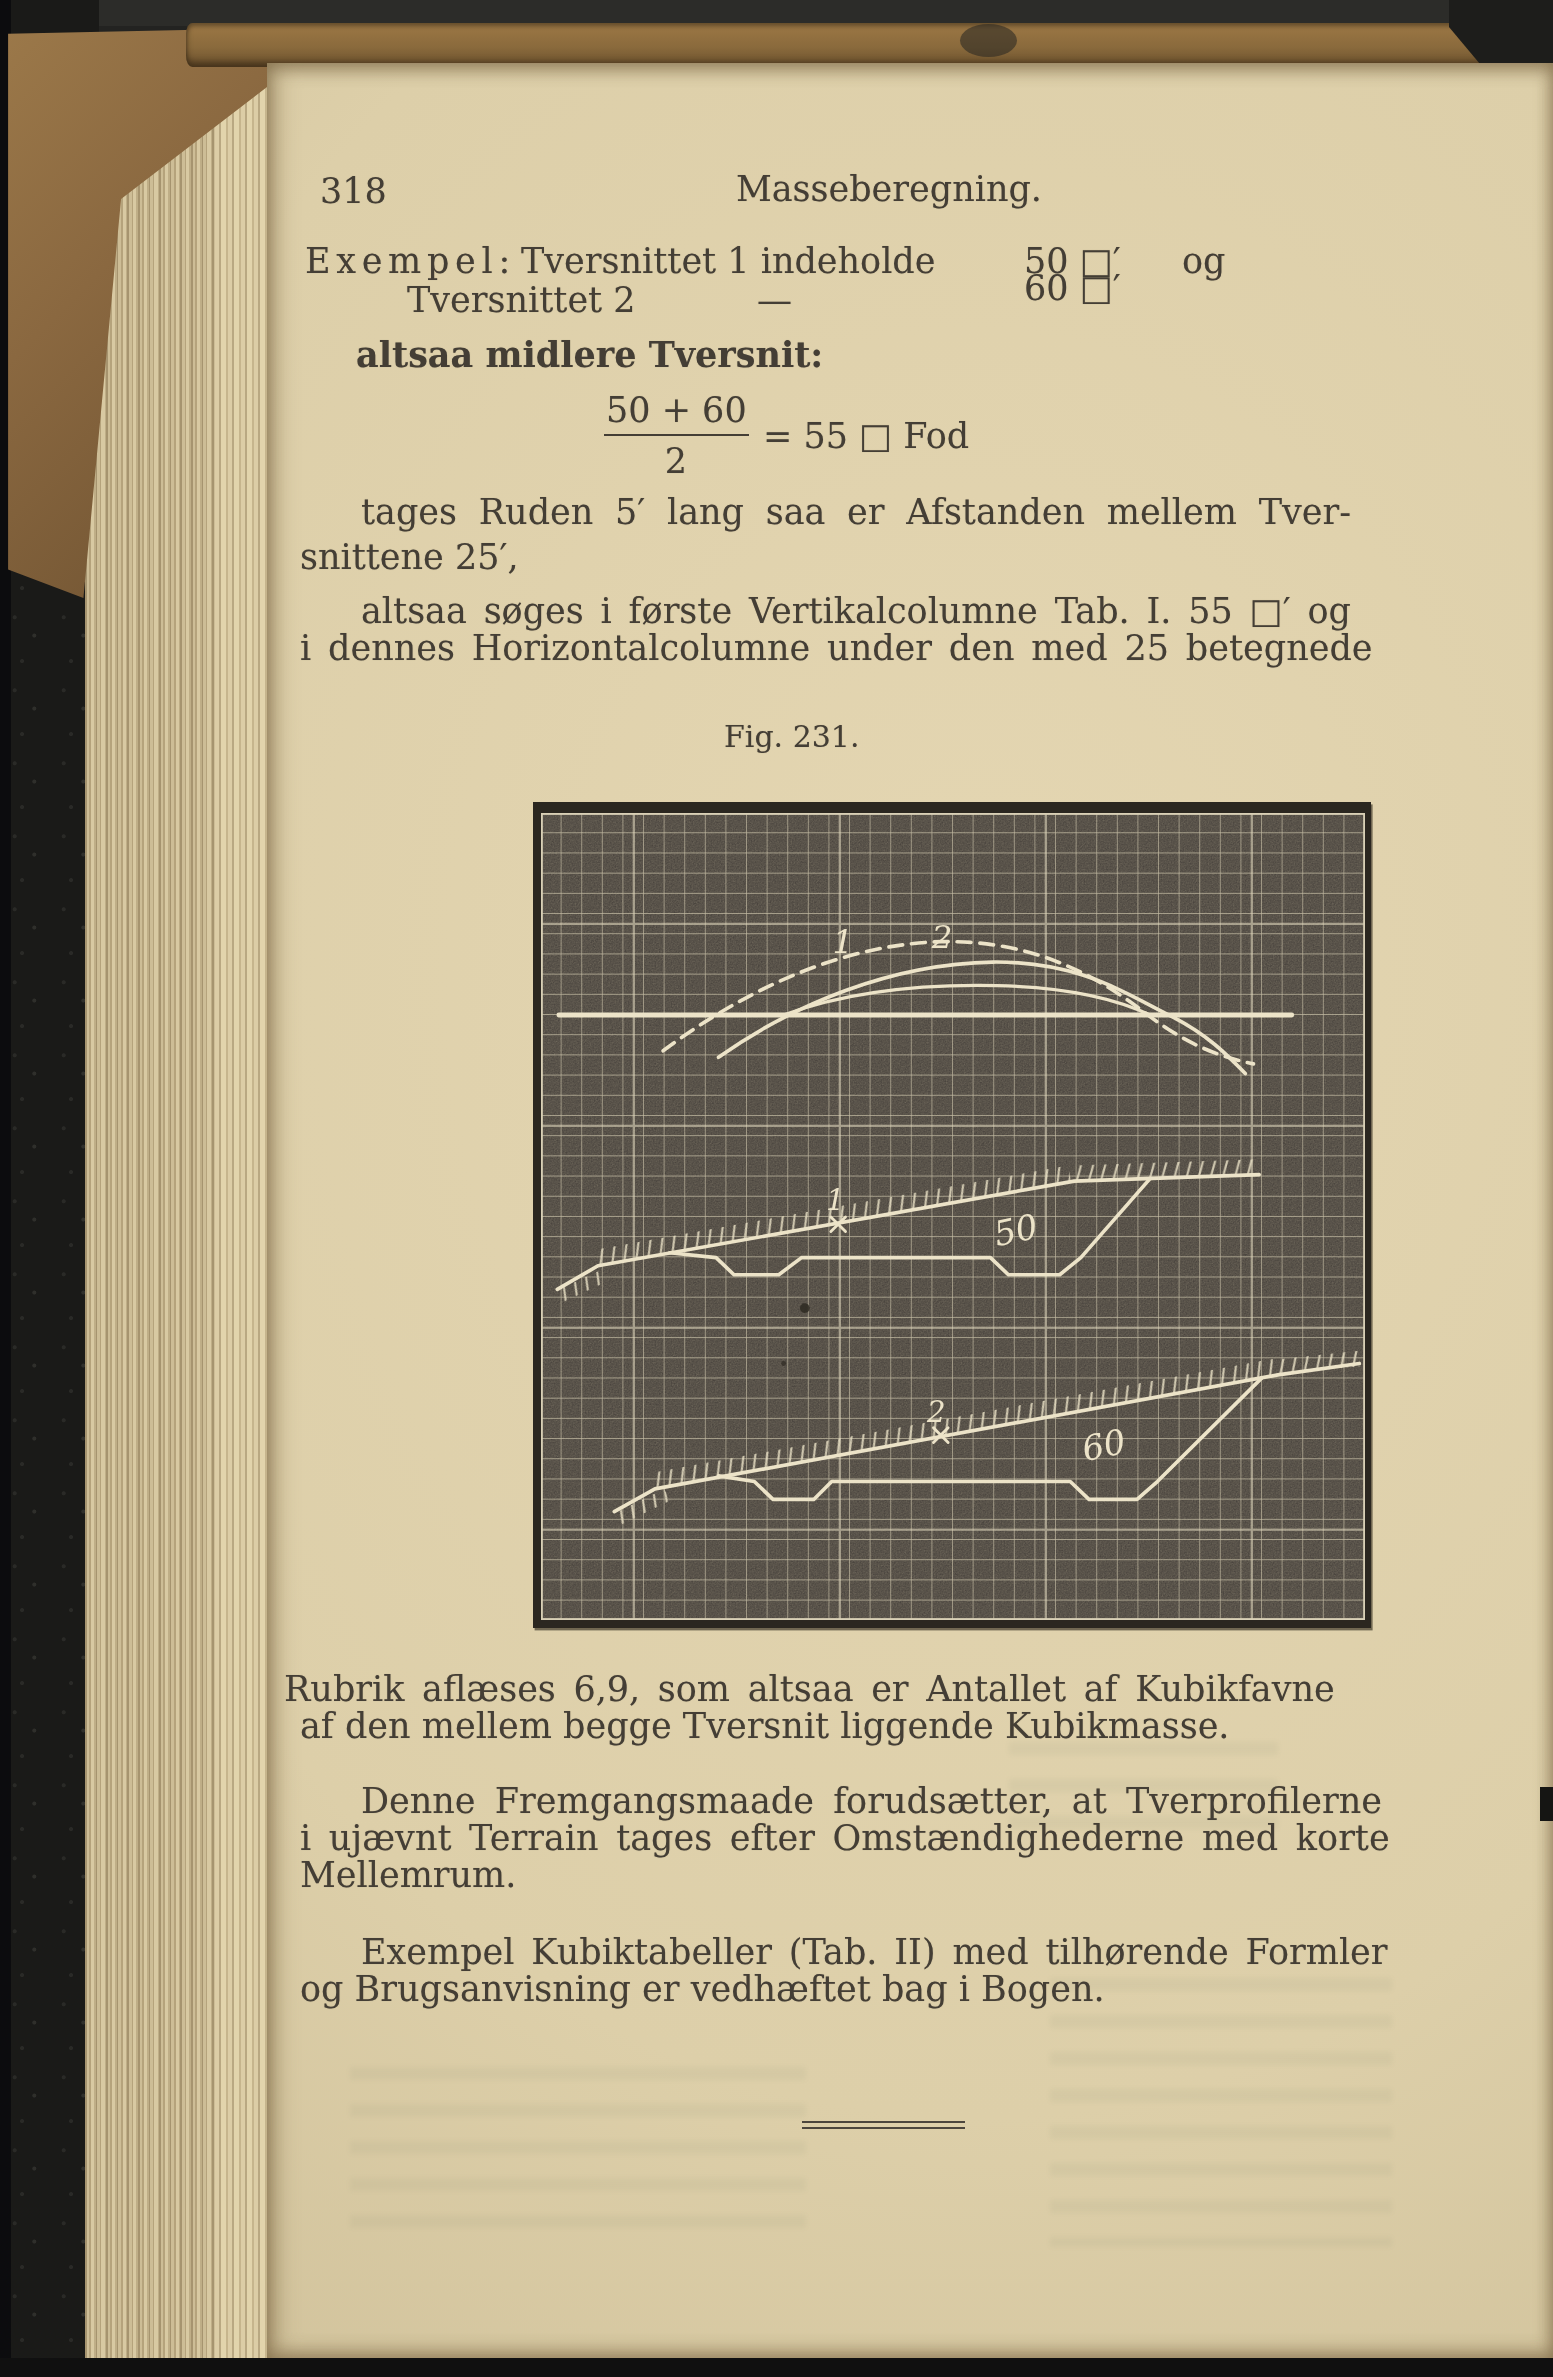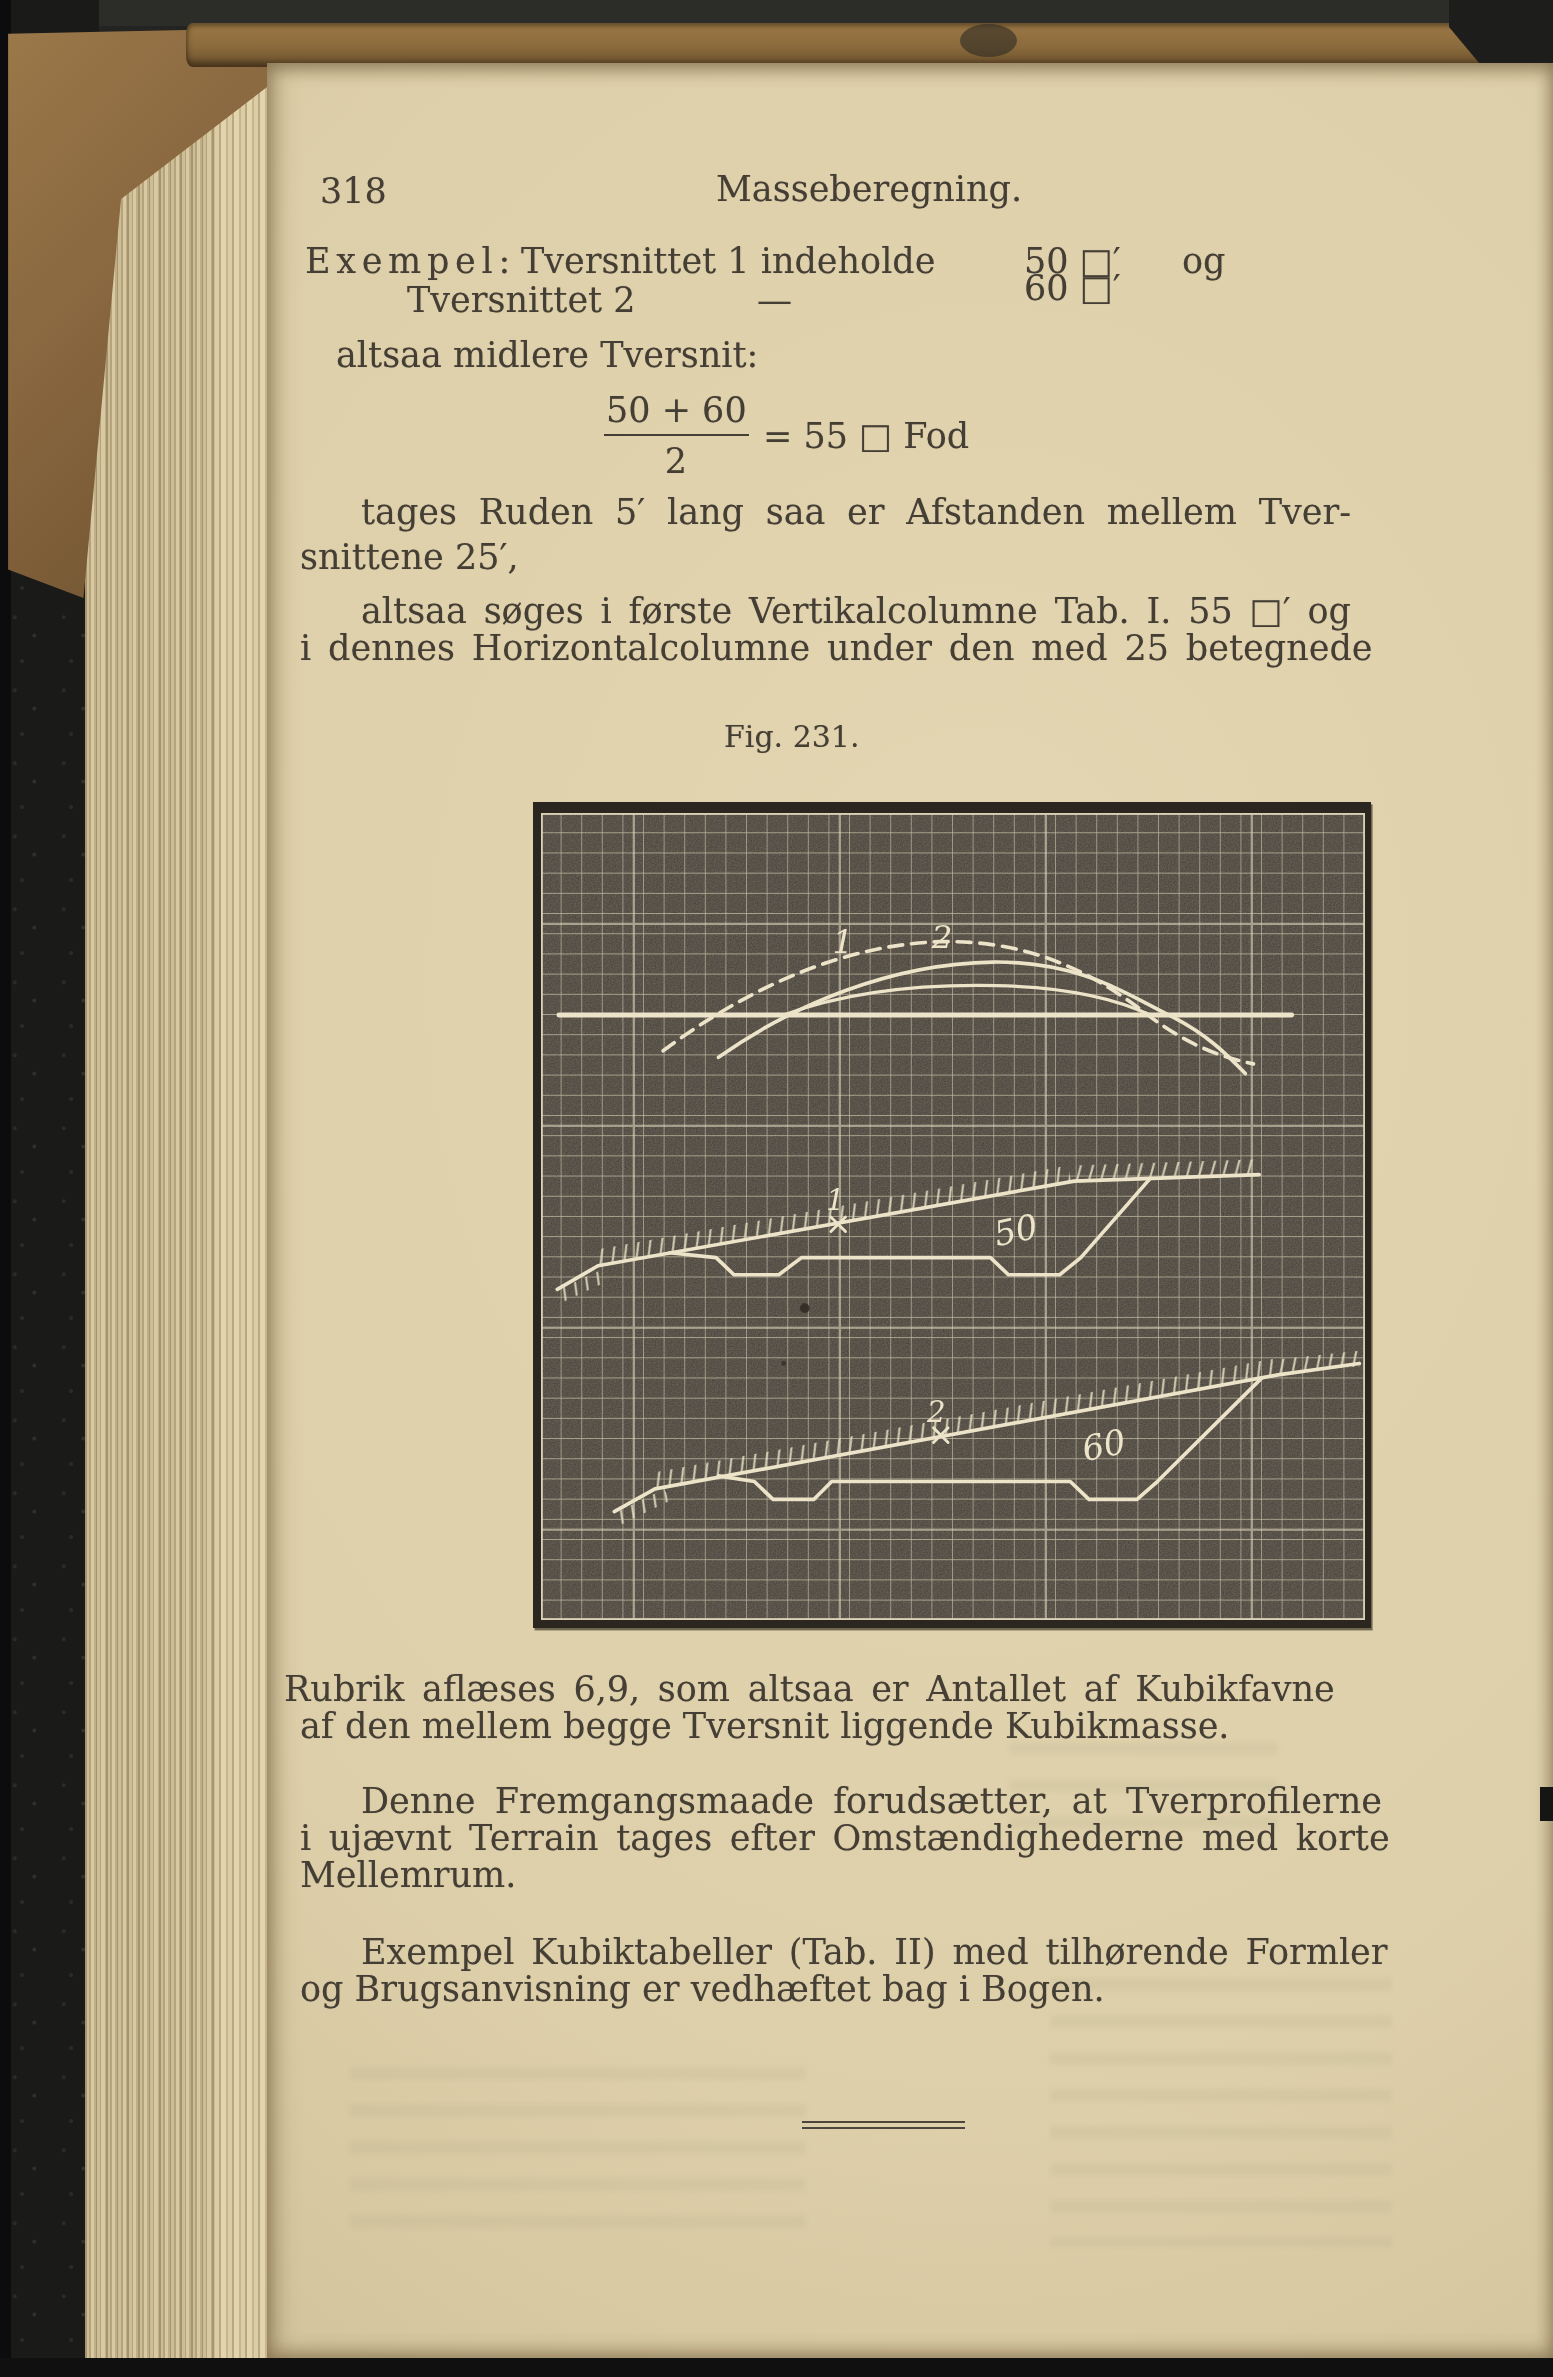--- a/index.html
+++ b/index.html
@@ -80,32 +80,32 @@
 <div class="abs top-edge-gap"></div>
 <div class="abs top-strip-right"></div>
 
 <div class="abs page"></div>
 
 <div class="ghost" style="left:1009px;top:1742px;width:269px;height:106px;"></div>
 <div class="ghost" style="left:350px;top:2067px;width:456px;height:171px;"></div>
 <div class="ghost" style="left:1050px;top:1978px;width:342px;height:269px;"></div>
 
 <span class="ink" style="left:320px;top:171px;">318</span>
-<span class="ink" style="left:716px;top:169px;width:326px;text-align:left;">Masseberegning.</span>
+<span class="ink" style="left:716px;top:169px;width:326px;text-align:right;">Masseberegning.</span>
 
 <span class="ink spaced" style="left:305px;top:241px;">Exempel:</span>
 <span class="ink" style="left:521px;top:241px;text-align:center;">Tversnittet 1 indeholde</span>
 <span class="ink" style="left:1024px;top:241px;">50 □′</span>
 <span class="ink" style="left:1182px;top:241px;">og</span>
 
 <span class="ink" style="left:407px;top:280px;">Tversnittet 2</span>
 <span class="ink" style="left:757px;top:280px;">—</span>
 <span class="ink" style="left:1024px;top:268px;">60 □′</span>
 
-<span class="ink" style="left:336px;top:335px;">altsaa midlere Tversnit:</span>
+<span class="ink" style="left:356px;top:335px;font-weight:bold;">altsaa midlere Tversnit:</span>
 
 <span class="ink frac-num">50 + 60</span>
 <div class="frac-bar"></div>
 <span class="ink frac-den">2</span>
 <span class="ink frac-res">= 55 □ Fod</span>
 
 <span class="ink" style="left:361px;top:492px;word-spacing:10.6px;">tages Ruden 5′ lang saa er Afstanden mellem Tver-</span>
 <span class="ink" style="left:300px;top:537px;">snittene 25′,</span>
 <span class="ink" style="left:361px;top:591px;word-spacing:5.7px;">altsaa søges i første Vertikalcolumne Tab. I. 55 □′ og</span>
 <span class="ink" style="left:300px;top:628px;word-spacing:5.7px;">i dennes Horizontalcolumne under den med 25 betegnede</span>

